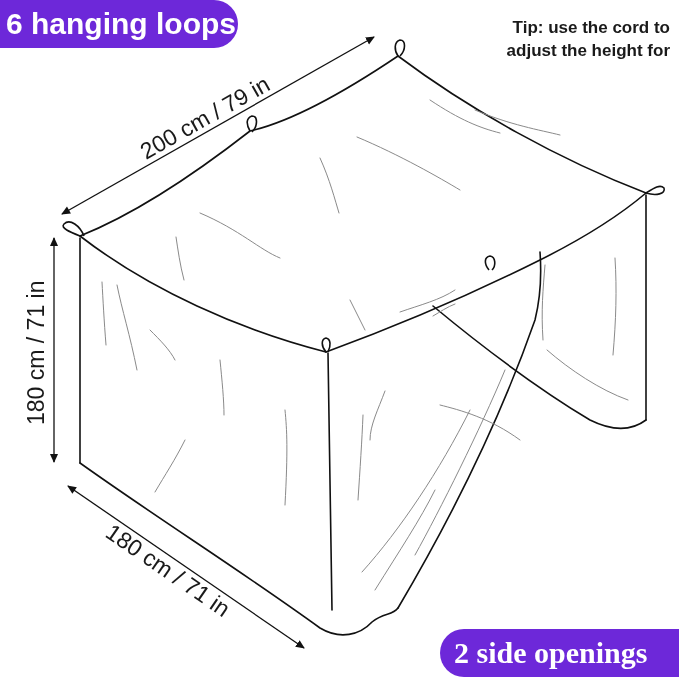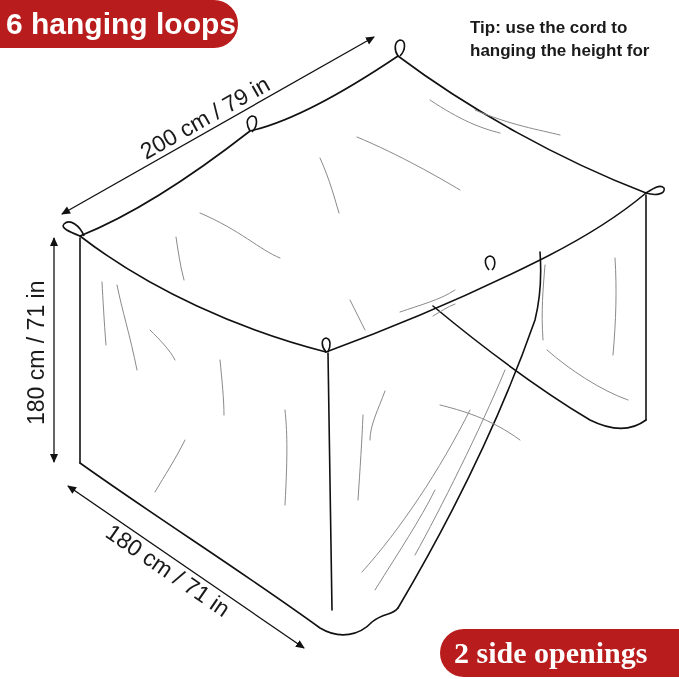--- a/index.html
+++ b/index.html
@@ -1,27 +1,27 @@
 <!DOCTYPE html>
 <html><head>
   <meta charset="utf-8">
   <style>
     html, body { margin: 0; padding: 0; background: #ffffff; }
     body { width: 679px; height: 679px; position: relative; overflow: hidden; font-family: "Liberation Sans", sans-serif; }
     .stage { position: absolute; left: 0; top: 0; width: 679px; height: 679px; }
     .badge {
-      position: absolute; background: #b91c1c; color: #ffffff;
+      position: absolute; background: #6d28d9; color: #ffffff;
       font-weight: bold; font-size: 30px; line-height: 48px; height: 48px;
       white-space: nowrap; font-family: "Liberation Sans", sans-serif;
     }
     .badge-top { left: 0; top: 0; width: 238px; border-radius: 0 0 24px 0; padding-left: 6px; box-sizing: border-box; border-top-right-radius: 24px; border-bottom-right-radius: 24px; border-top-left-radius: 0; border-bottom-left-radius: 0; }
     .badge-bottom { left: 440px; top: 629px; width: 239px; border-radius: 24px 0 0 24px; padding-left: 14px; box-sizing: border-box; font-family: Liberation Serif, serif; }
     .tip {
       position: absolute; left: 470px; top: 16px; width: 200px;
-      text-align: left; font-weight: bold; font-size: 17px; line-height: 23px; color: #1a1a1a;
+      text-align: right; font-weight: bold; font-size: 17px; line-height: 23px; color: #1a1a1a;
       font-family: "Liberation Sans", sans-serif;
     }
     .dim-label { font-family: "Liberation Sans", sans-serif; font-size: 23px; fill: #1a1a1a; }
   </style>
 </head>
 <body>
 
 <div class="stage">
 
   <svg width="679" height="679" viewBox="0 0 679 679" style="position:absolute;left:0;top:0">
@@ -107,19 +107,19 @@
     <text class="dim-label" transform="translate(44,425) rotate(-90)">180 cm / 71 in</text>
     <text class="dim-label" transform="translate(104,536) rotate(34.5)">180 cm / 71 in</text>
   </svg>
 
   <div class="badge badge-top">
     <span>6 hanging loops</span>
   </div>
 
   <div class="tip">
     <div>Tip: use the cord to</div>
-    <div>hanging the height for</div>
+    <div>adjust the height for</div>
   </div>
 
   <div class="badge badge-bottom">
     <span>2 side openings</span>
   </div>
 </div>
 
 </body></html>

